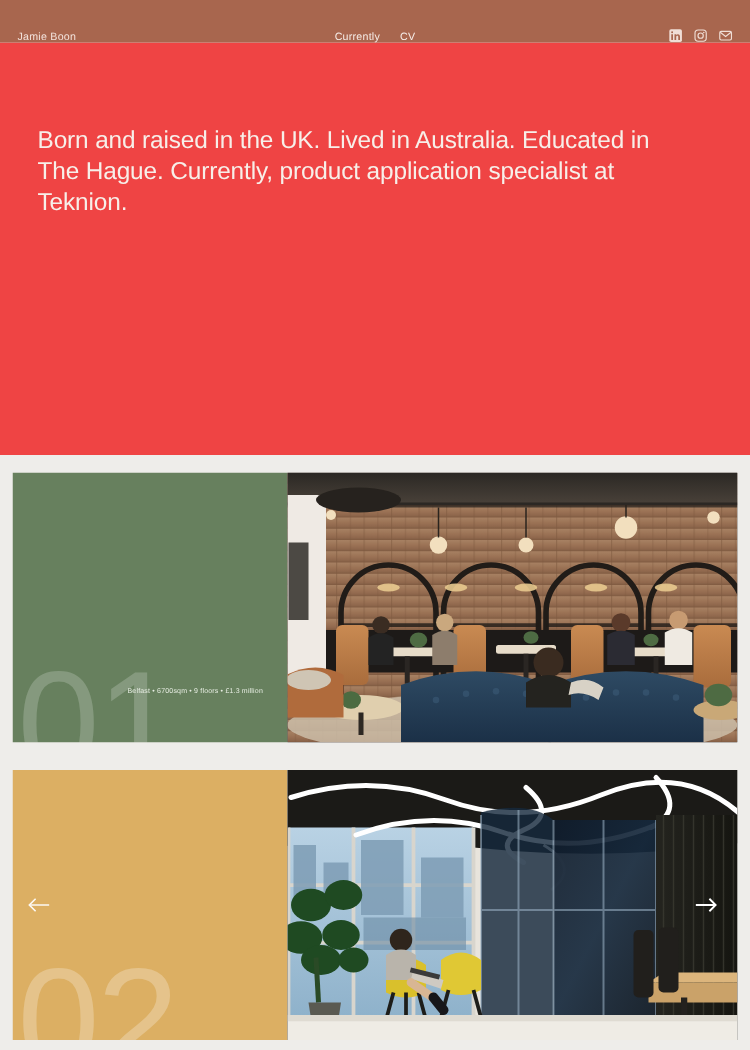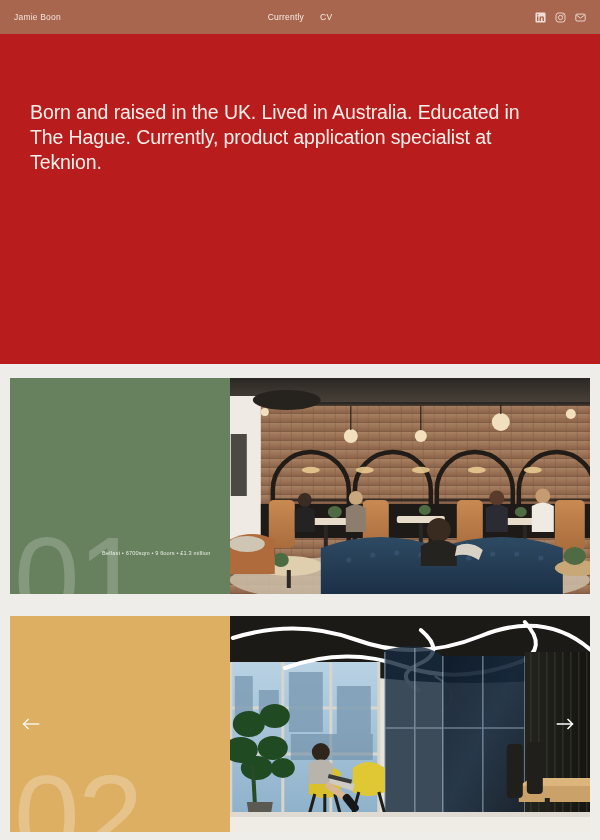--- a/index.html
+++ b/index.html
@@ -9,21 +9,21 @@
     background:#eeedea;
     font-family:"Liberation Sans", sans-serif;
     overflow:hidden;
   }
 
   
   .site-header{
     background:#a8664e;
     height:34px;
     display:flex;
-    align-items:center;
+    align-items:flex-end;
     padding:0 14px;
     position:relative;
   }
   .brand{
     font-size:8.5px;
     color:#f3e3dc;
     letter-spacing:.2px;
   }
   .nav{
     position:absolute;
@@ -46,21 +46,21 @@
   }
   .socials .ico{
     width:11px;height:11px;
     display:flex;align-items:center;justify-content:center;
     color:#f0ded6;
   }
   .socials svg{ width:11px;height:11px;display:block; }
 
   
   .hero{
-    background:#b91c1c;
+    background:#ef4444;
     height:330px;
     padding:66px 30px 0 30px;
   }
   .hero p{
     color:#f7efe9;
     font-size:19.5px;
     line-height:1.28;
     font-weight:400;
     max-width:500px;
     letter-spacing:-.1px;

